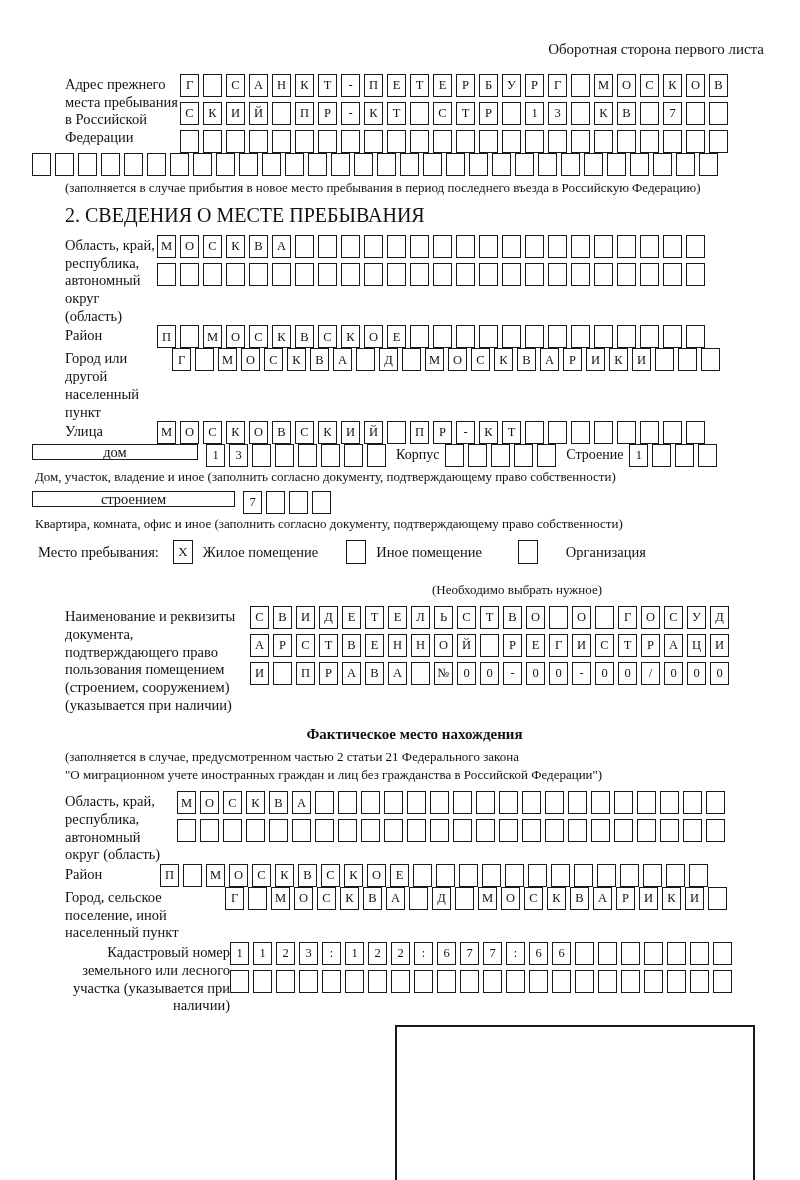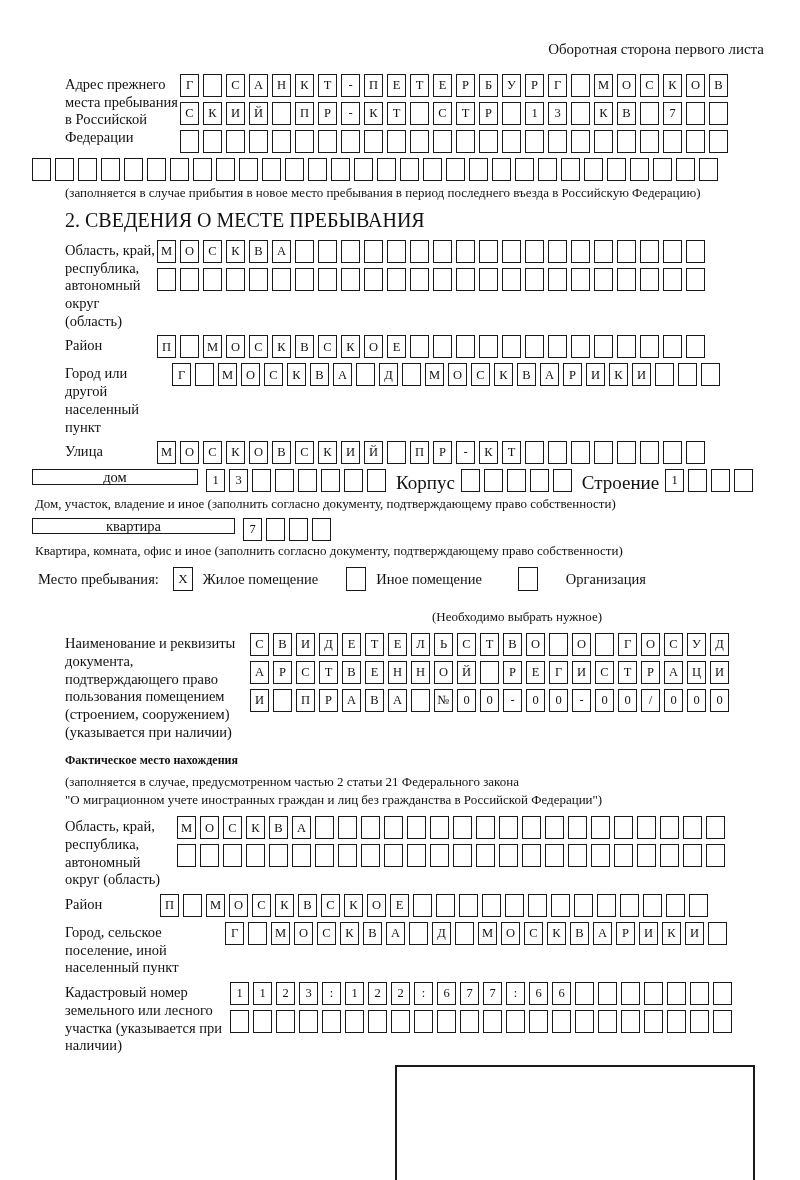--- a/index.html
+++ b/index.html
@@ -3,42 +3,42 @@
 <meta charset="utf-8">
 <style>
   html,body{margin:0;padding:0;background:#ffffff;}
   .page{
     width:800px;height:1180px;box-sizing:border-box;
     padding:24px 36px 10px 65px;
     font-family:"Liberation Serif","DejaVu Serif",serif;
     color:#111;overflow:hidden;position:relative;
   }
   .top-title{text-align:right;font-size:15px;margin-bottom:16px;margin-top:17px;}
-  .form-row{display:flex;align-items:flex-start;margin-bottom:5px;}
+  .form-row{display:flex;align-items:flex-start;}
   .row-label{font-size:14.5px;line-height:1.22;flex-shrink:0;padding-top:2px;}
   .lw115{width:115px;} .lw92{width:92px;} .lw107{width:107px;}
   .lw185{width:185px;} .lw112{width:112px;} .lw95{width:95px;}
-  .lw160{width:160px;} .lw165{width:165px;}
+  .lw160{width:160px;} .lw165{width:165px;text-align:right;}
   .cells{display:flex;gap:4px;flex-wrap:nowrap;}
   .cells-col{display:flex;flex-direction:column;gap:5px;}
   .cell{
     display:inline-flex;align-items:center;justify-content:center;
     width:17px;height:21px;border:1.5px solid #1a1a1a;
     font-size:12.5px;line-height:1;flex-shrink:0;
   }
   .note{font-size:13px;margin:2px 0 8px 0;}
   .note-left{font-size:13px;text-align:left;margin:1px 0 6px -30px;}
   .section-heading{font-size:20px;font-weight:normal;margin:6px 0 8px 0;}
-  .sub-heading{font-size:12px;font-weight:bold;margin:12px 0 6px 0;}
+  .sub-heading{font-size:15px;font-weight:bold;text-align:center;margin:12px 0 6px 0;}
   .shift-left{margin-left:-33px;}
   .labeled-box{
     border:1.5px solid #1a1a1a;height:16px;display:flex;align-items:center;justify-content:center;
     font-size:14.5px;box-sizing:border-box;flex-shrink:0;
   }
-  .inline-label{font-size:19px;padding:3px 6px 0 10px;white-space:nowrap;}
+  .inline-label{font-size:14px;padding:3px 6px 0 10px;white-space:nowrap;}
   .check-row{display:flex;align-items:center;margin:8px 0 2px -27px;font-size:14.5px;}
   .checkbox{
     width:18px;height:22px;border:1.5px solid #1a1a1a;display:inline-flex;
     align-items:center;justify-content:center;font-size:13px;margin:0 10px 0 14px;flex-shrink:0;
   }
   .stamp-box{
     width:360px;height:174px;border:2px solid #1a1a1a;margin-left:330px;margin-top:10px;
     box-sizing:border-box;
   }
   .mb0{margin-bottom:2px;}
@@ -342,21 +342,21 @@
     <div class="cells">
         <span class="cell">1</span>
         <span class="cell"></span>
         <span class="cell"></span>
         <span class="cell"></span>
       </div>
   </div>
   <div class="note-left">Дом, участок, владение и иное (заполнить согласно документу, подтверждающему право собственности)</div>
 
   <div class="form-row shift-left mb0">
-    <div class="labeled-box" style="width:203px;">квартира</div>
+    <div class="labeled-box" style="width:203px;">строением</div>
     <span style="width:8px;flex-shrink:0;"></span>
     <div class="cells">
         <span class="cell">7</span>
         <span class="cell"></span>
         <span class="cell"></span>
         <span class="cell"></span>
       </div>
   </div>
   <div class="note-left">Квартира, комната, офис и иное (заполнить согласно документу, подтверждающему право собственности)</div>
 

